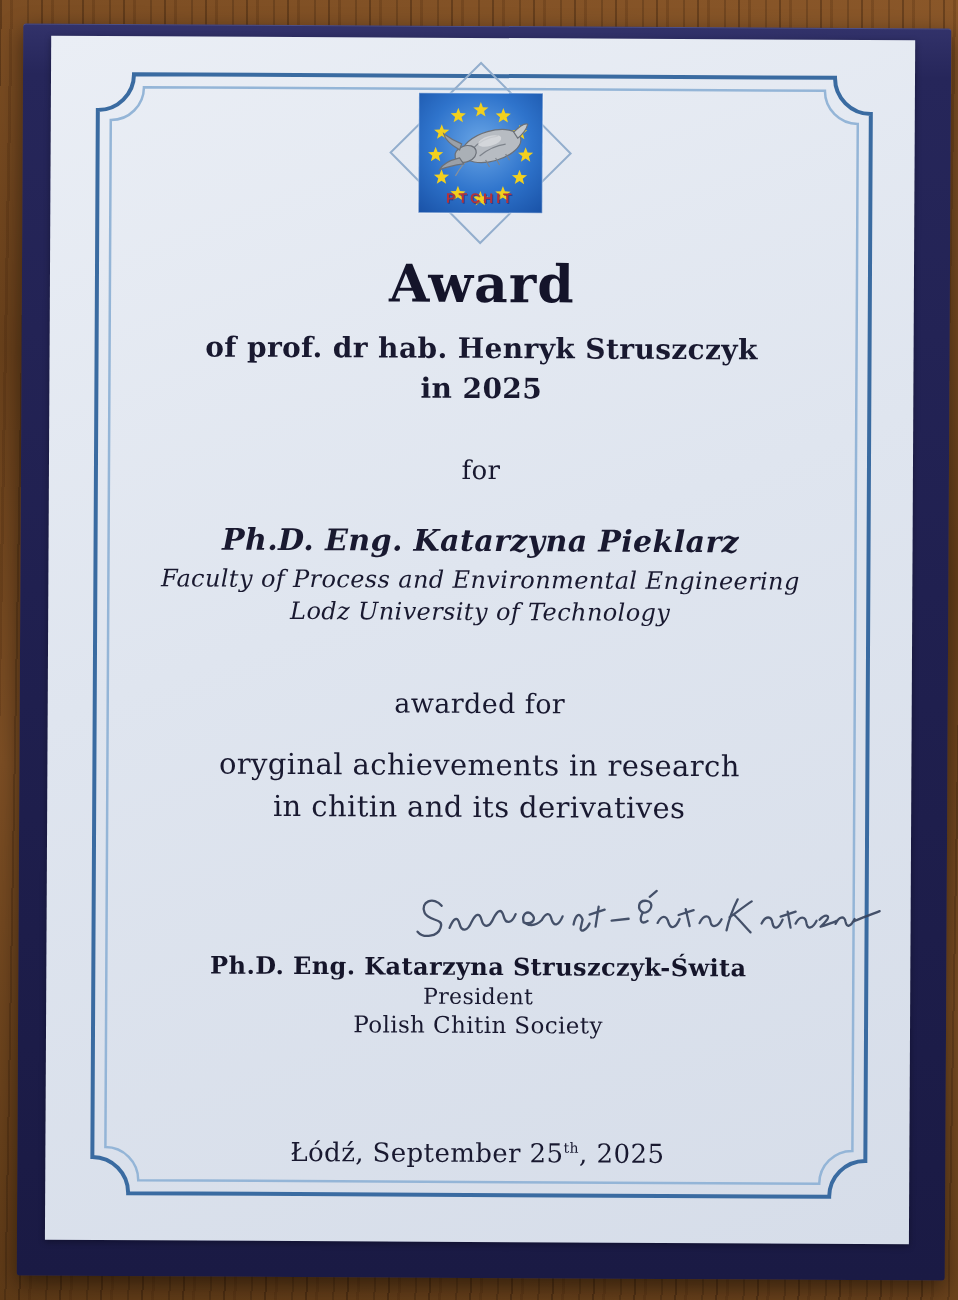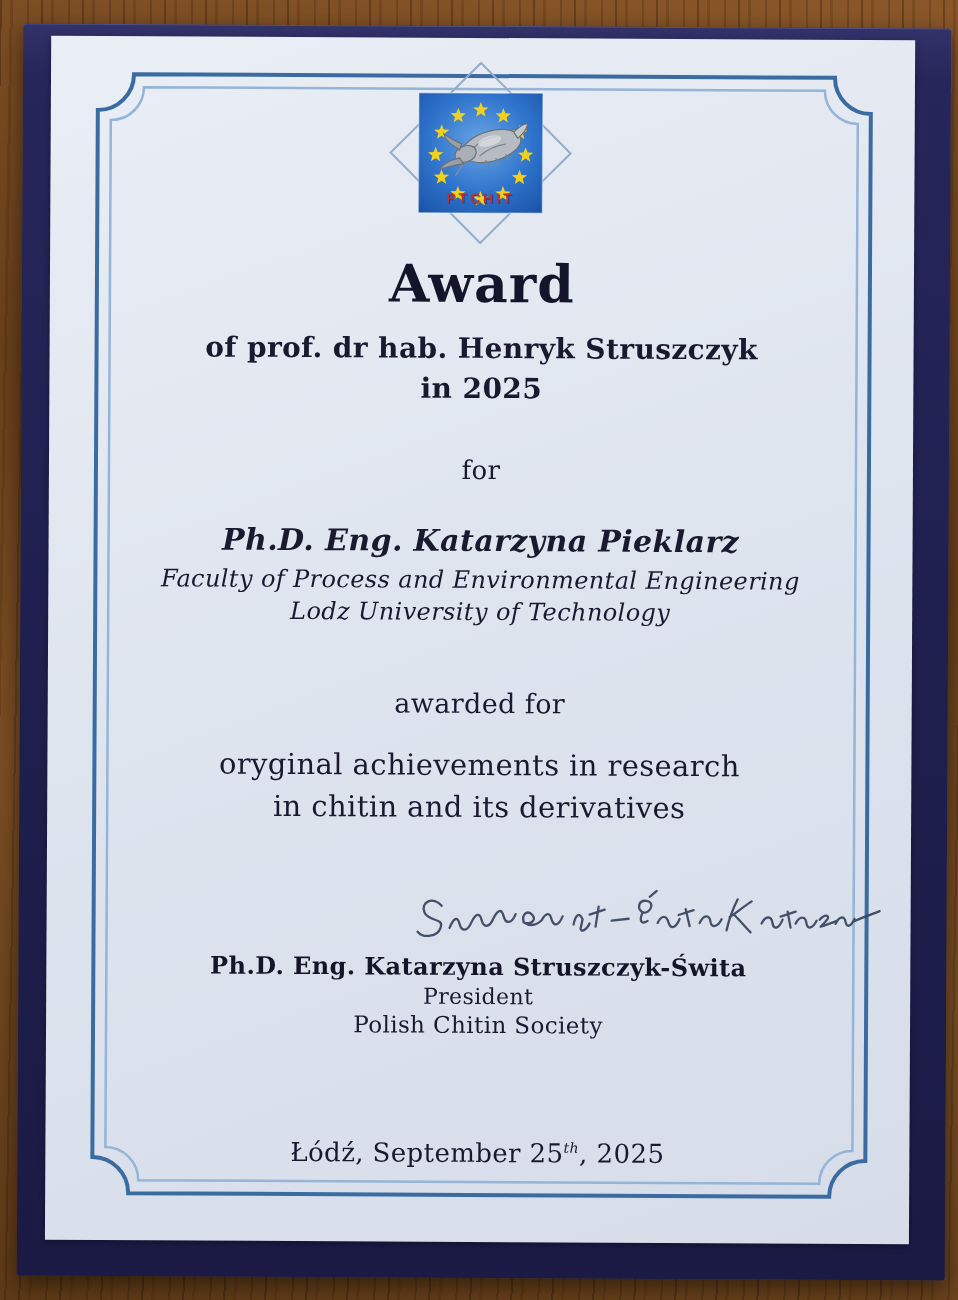--- a/index.html
+++ b/index.html
@@ -46,21 +46,21 @@
   .recipient    { top:485px; font-size:30px; font-weight:bold; font-style:italic; }
   .faculty      { top:528px; font-size:24px; font-style:italic; }
   .university   { top:560px; font-size:24px; font-style:italic; }
   .awardedfor   { top:650px; font-size:27px; }
   .ach1         { top:710px; font-size:29px; }
   .ach2         { top:752px; font-size:29px; }
   .signername   { top:914px; font-size:24px; font-weight:bold; color:#15152a; }
   .signertitle  { top:946px; font-size:22px; }
   .signerorg    { top:974px; font-size:23px; }
   .dateline     { top:1100px; font-size:26px; }
-  .dateline sup { font-size:14px; vertical-align:super;font-style:italic; }
+  .dateline sup { font-size:14px; vertical-align:super; }
   .dateline .yr { margin-left:9px; }
 </style>
 </head>
 <body>
 
 <div class="mat">
   <div class="paper">
 
     <svg class="frame" viewBox="0 0 864 1204" aria-hidden="true">
       <path d="M83,38 H784 A36,36 0 0 0 820,74 V1121 A36,36 0 0 0 784,1157 H83 A36,36 0 0 0 47,1121 V74 A36,36 0 0 0 83,38 Z" fill="none" stroke="#3a6ba1" stroke-width="4"></path>

